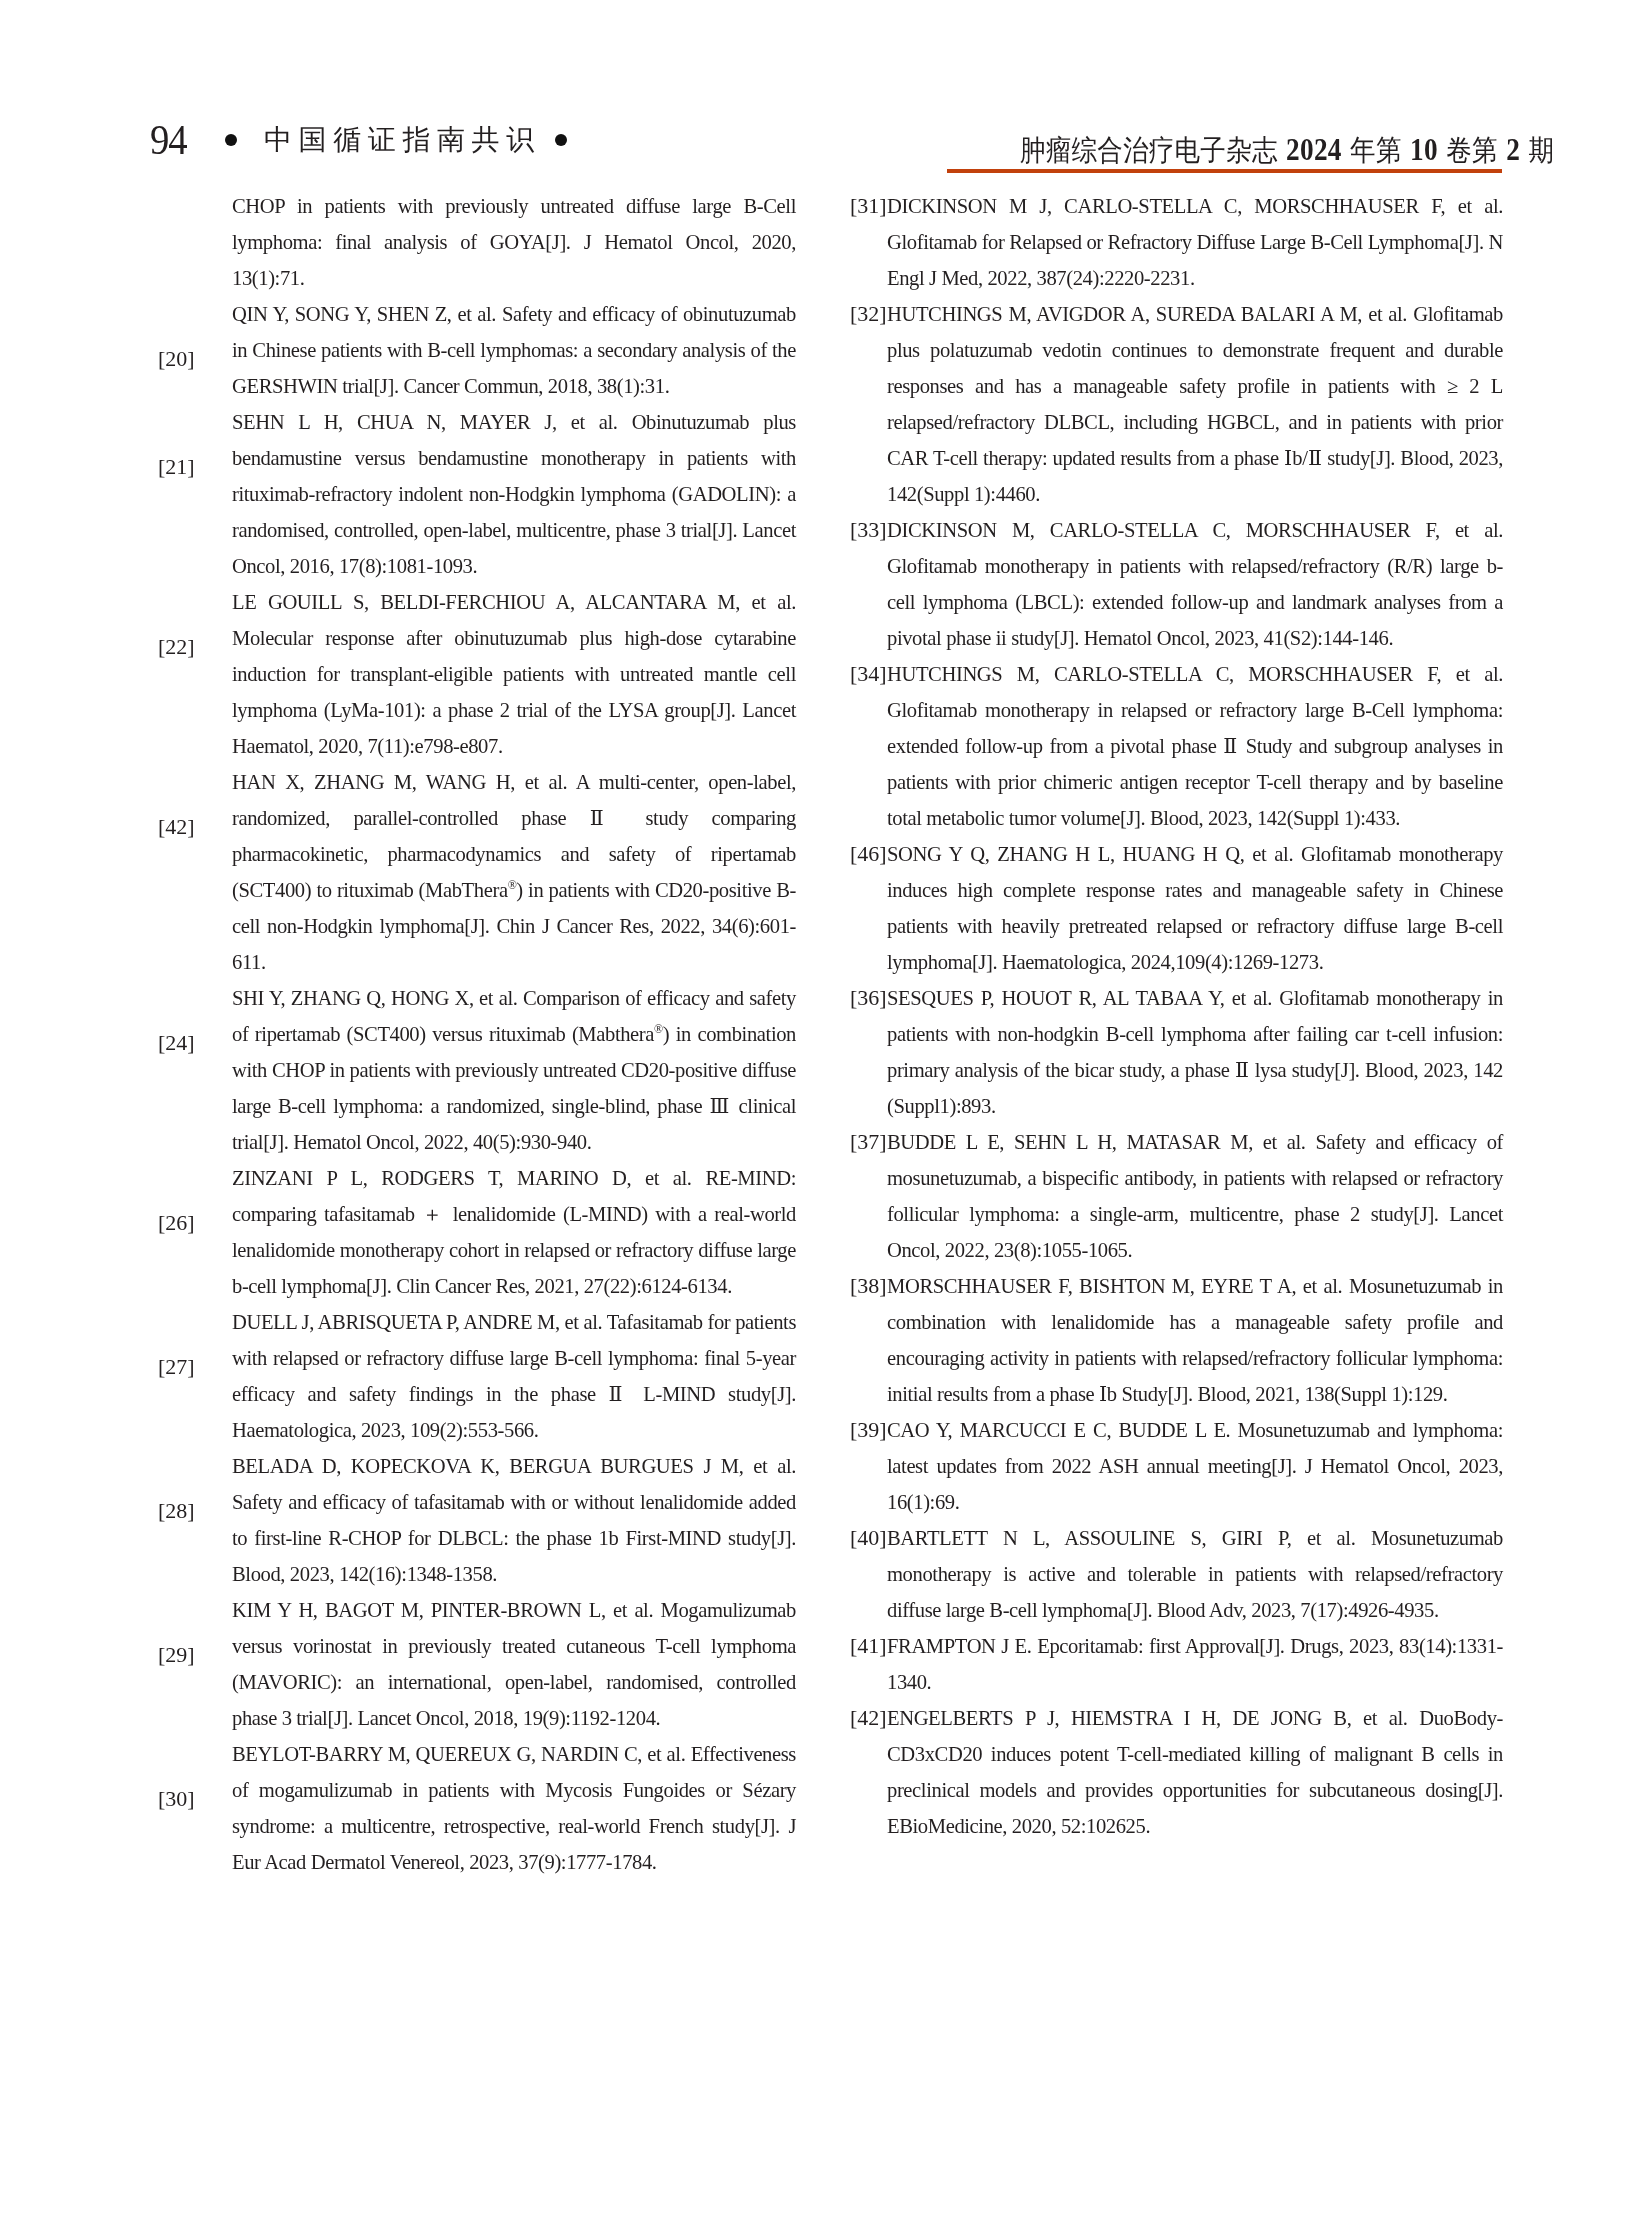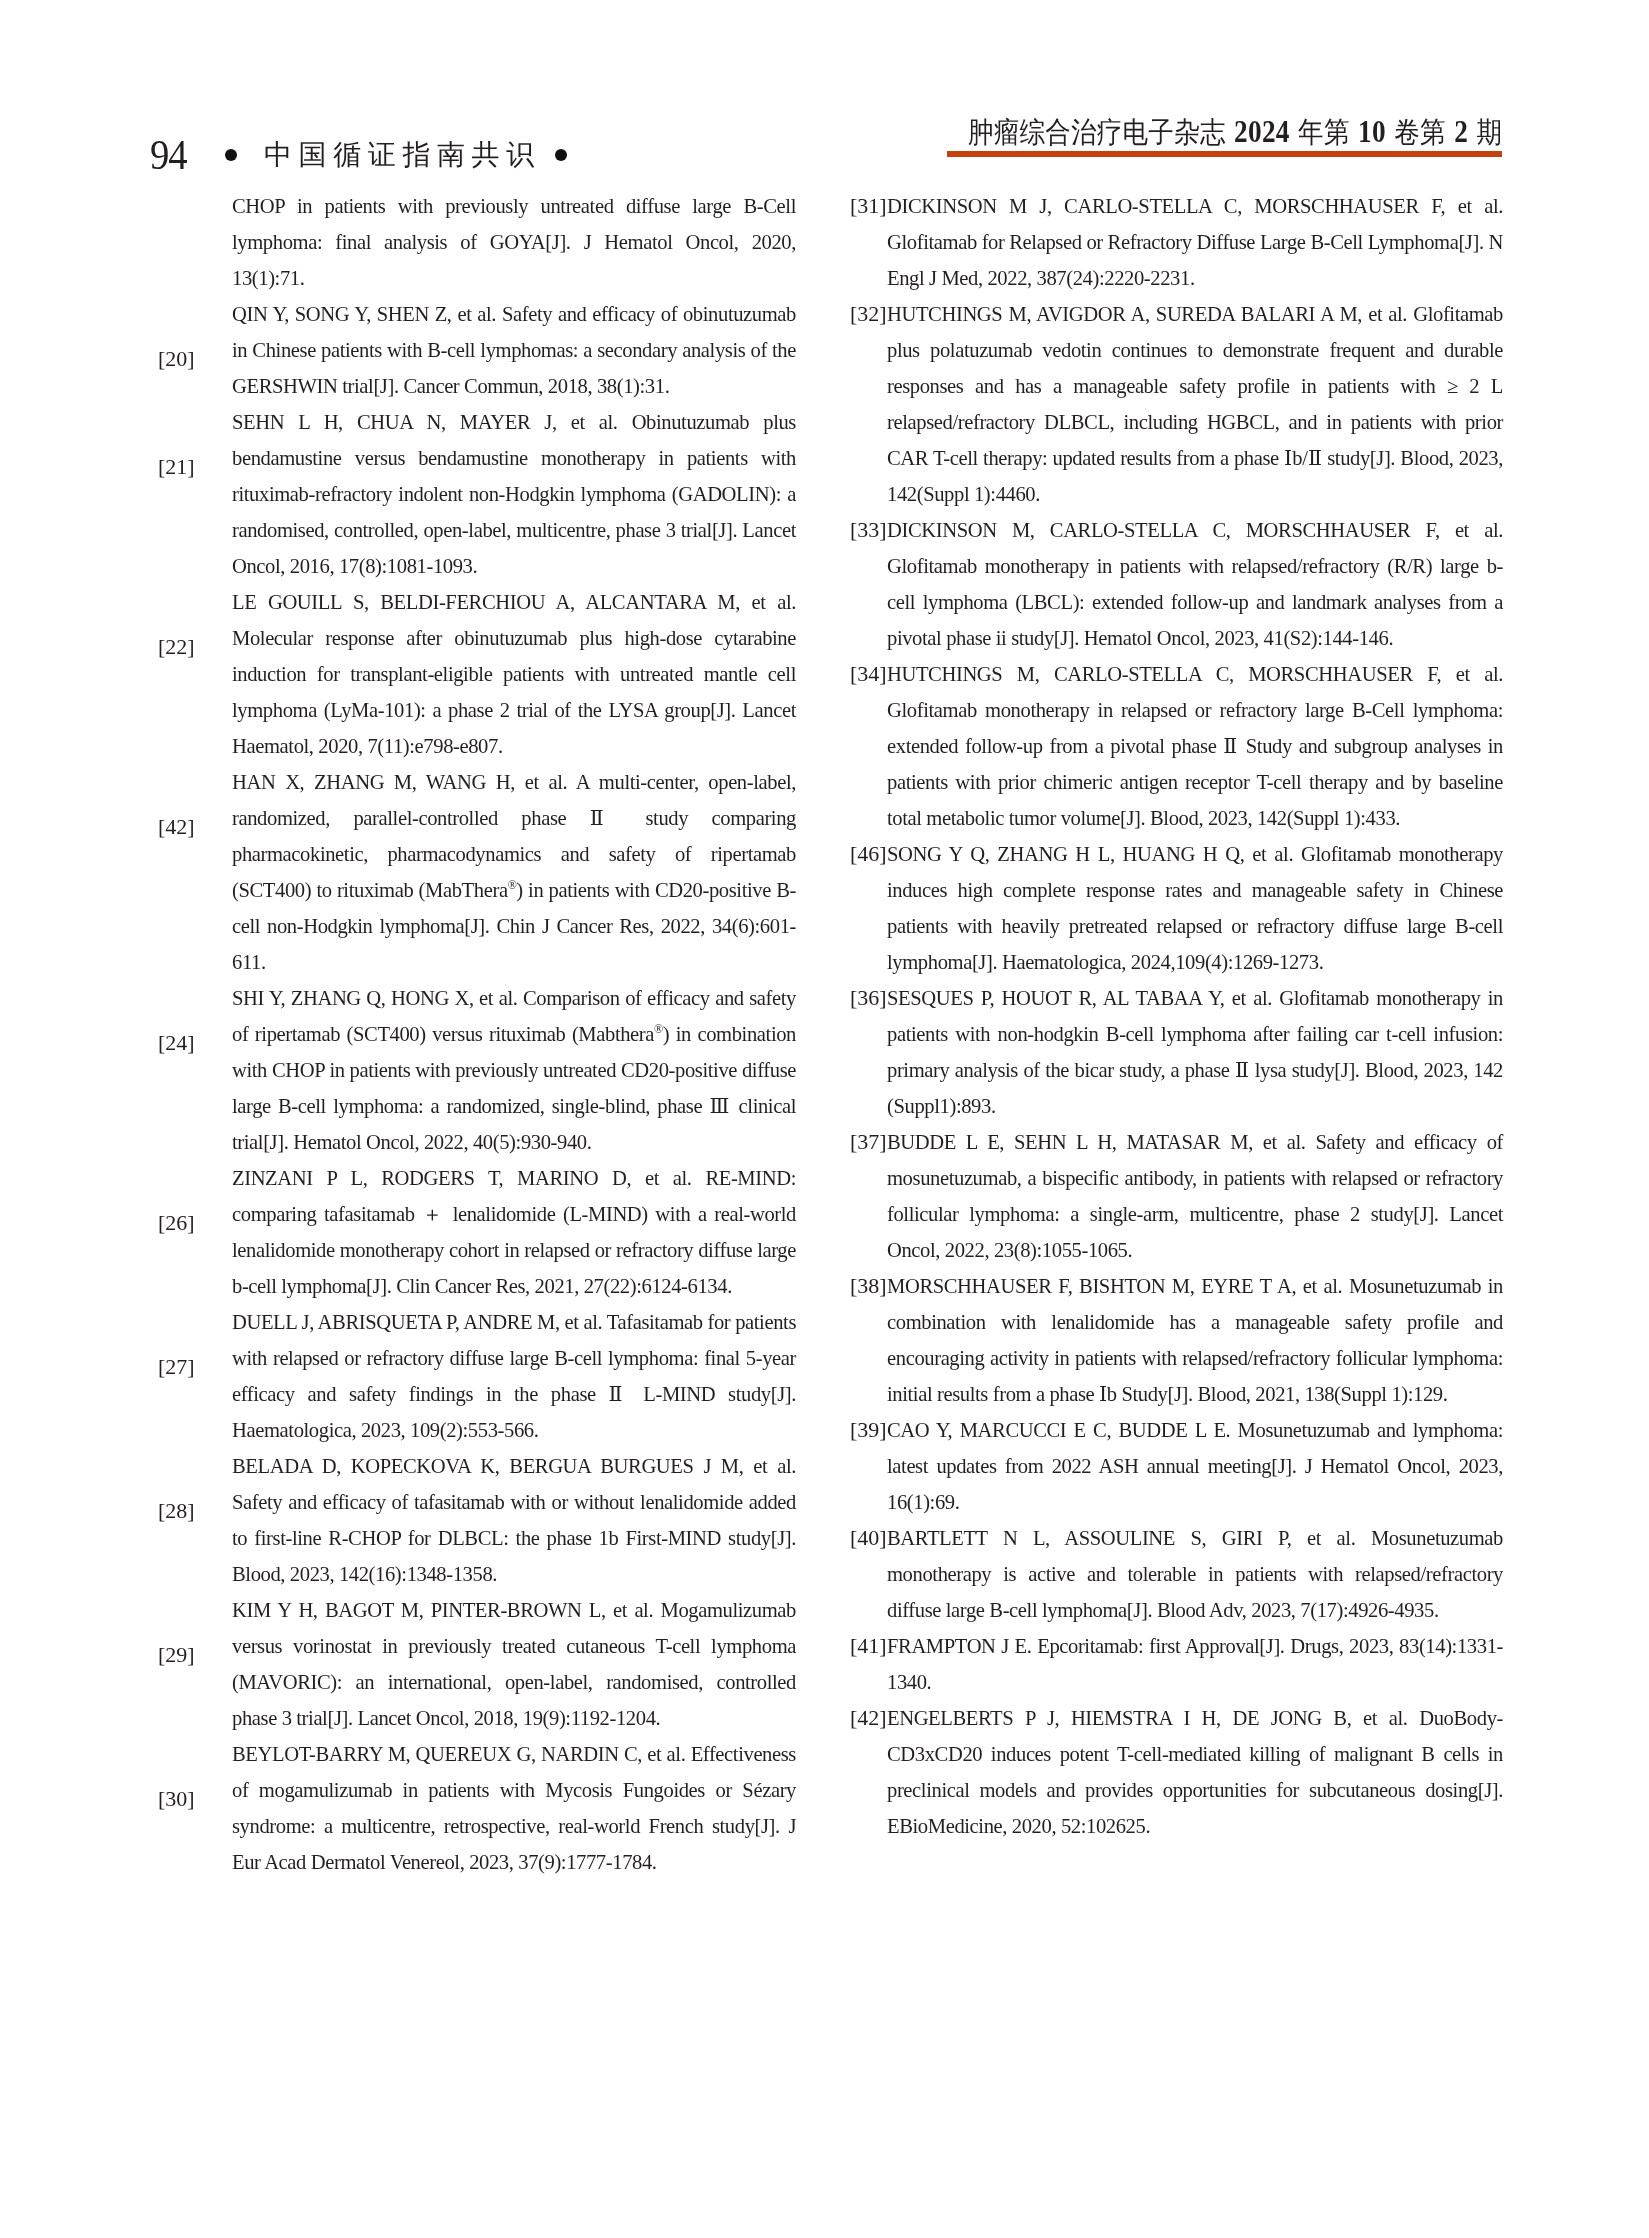--- a/index.html
+++ b/index.html
@@ -1,27 +1,27 @@
 <!DOCTYPE html>
 <html style="font-size:10.6px"><head>
 <meta charset="utf-8">
 <style>
   html, body { margin: 0; padding: 0; background: #ffffff; }
   body { width: 1650px; height: 2239px; position: relative; overflow: hidden;
          font-family: "Liberation Serif", "DejaVu Serif", serif; color: #231f20; }
   .header-left { position: absolute; left: 150px; top: 113px; height: 53px;
-                 display: flex; align-items: center; white-space: nowrap; margin-top: 15px; }
+                 display: flex; align-items: center; white-space: nowrap; }
   .page-num { font-family: "Liberation Serif", serif; font-size: 43px; line-height: 1;
               letter-spacing: -1.3px; transform: scaleX(0.9); transform-origin: left; }
   .bullet { width: 12px; height: 12px; border-radius: 50%; background: #111; display: inline-block; }
   .section-title { font-family: "DejaVu Serif", serif; font-weight: normal; font-size: 28px;
                    letter-spacing: 6.6px; margin: 0 14.6px 0 26.6px; line-height: 1; }
   .bullet-1 { margin-left: 35px; }
-  .header-right { position: absolute; left: 947px; top: 112px; width: 555px; height: 39px;
-                  border-bottom: 6px solid #c2410c; display: flex; align-items: flex-end; justify-content: flex-end; }
+  .header-right { position: absolute; left: 947px; top: 130px; width: 555px; height: 39px;
+                  border-bottom: 4px solid #c2410c; display: flex; align-items: flex-end; justify-content: flex-start; }
   .journal-title { font-family: "DejaVu Sans", sans-serif; font-size: 29px; line-height: 1;
                    letter-spacing: 0.3px; padding-bottom: 4px; white-space: nowrap;
                    transform: scaleX(0.88); transform-origin: right bottom; }
   .journal-title b { font-family: "Liberation Serif", serif; font-weight: bold; font-size: 31px; }
 
   .col { position: absolute; top: 188px; }
   .col-left { left: 158px; width: 638px; }
   .col-right { left: 850px; width: 653px; }
   .ref { display: flex; }
   .ref-label { flex: 0 0 auto; font-size: 22px; line-height: 36px; }

